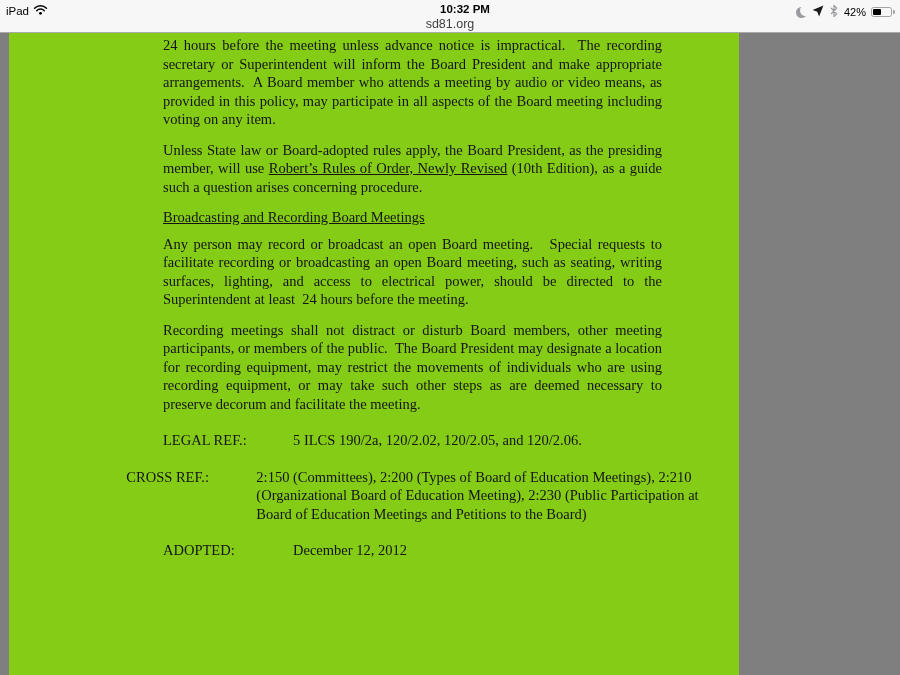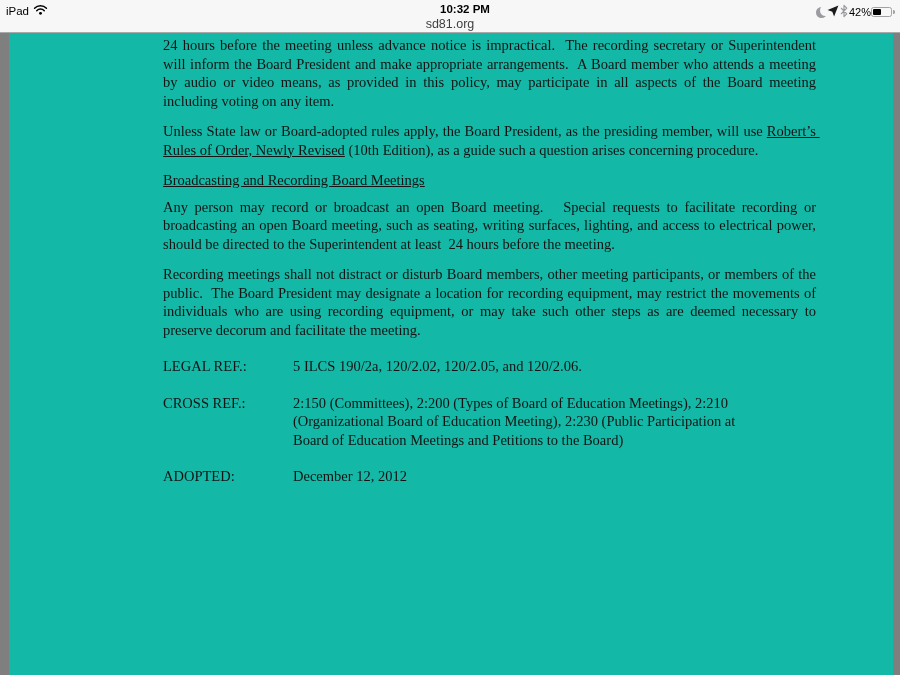--- a/index.html
+++ b/index.html
@@ -22,21 +22,21 @@
   .sb-time {
     position: absolute; left: 15px; top: 3px; width: 100%;
     text-align: center; font-size: 11.5px; font-weight: 700; color: #000;
   }
   .sb-url {
     position: absolute; left: 0; top: 17px; width: 100%;
     text-align: center; font-size: 12.5px; color: #3f3f3f;
   }
   .sb-right {
     position: absolute; right: 5px; top: 4px;
-    display: flex; align-items: center; 
+    display: flex; align-items: center; gap: 5px;
     font-size: 11px; color: #000;
   }
   .icon-moon {
     width: 11px; height: 11px; border-radius: 50%;
     box-shadow: inset 4px -2px 0 0 #9b9ba0;
   }
   .battery-pct { font-size: 11px; color: #000; }
   .battery { display: flex; align-items: center; }
   .battery-body {
     position: relative; width: 21px; height: 10.5px;
@@ -52,40 +52,40 @@
   }
 
   
   .viewport {
     position: relative;
     width: 900px; height: 642px;
     background: #7f7f7f;
     padding-left: 9px; padding-right: 7px;
   }
   .pdf-page {
-    width: 884px; height: 642px;
-    background: #14b8a6;
+    width: 730px; height: 642px;
+    background: #84cc16;
     overflow: hidden;
   }
   .doc {
     padding: 3px 77px 0 154px;
     font-family: "Liberation Serif", "DejaVu Serif", serif;
     font-size: 14.5px; line-height: 18.5px; color: #141414;
   }
   .para {
     text-align: justify;
     white-space: pre-wrap;
     margin: 0 0 12px 0;
   }
   .heading {
     text-decoration: underline;
     margin: 2px 0 8px 0;
   }
   .u { text-decoration: underline; }
-  .ref-row { display: flex; margin-top: 18px; }
+  .ref-row { display: flex; margin-top: 18px; justify-content: center; }
   .ref-label { width: 130px; flex: 0 0 130px; }
   .ref-value { flex: 1; }
   .ref-value div { white-space: nowrap; }
 </style>
 </head>
 <body>
 
 <div class="status-bar">
   <div class="sb-left">
     <span>iPad</span>

